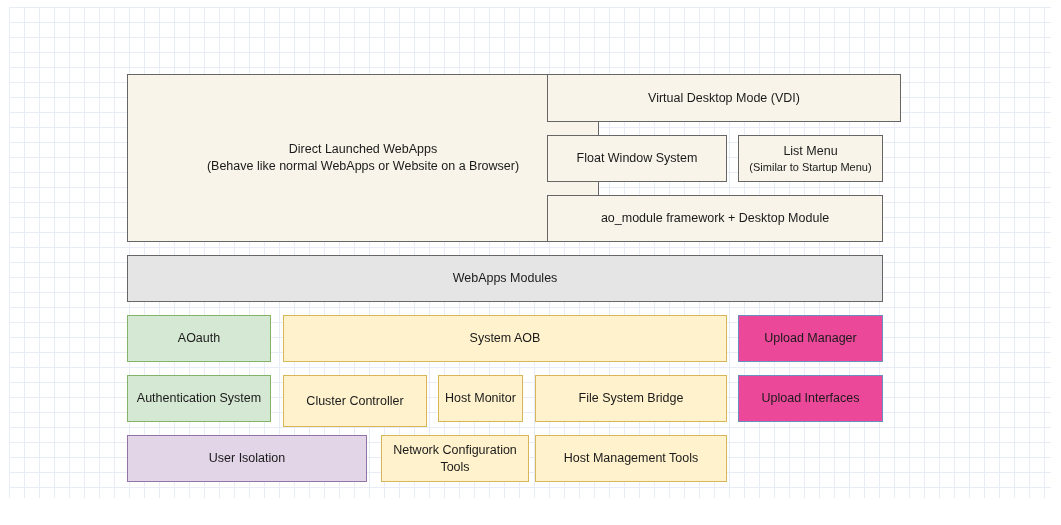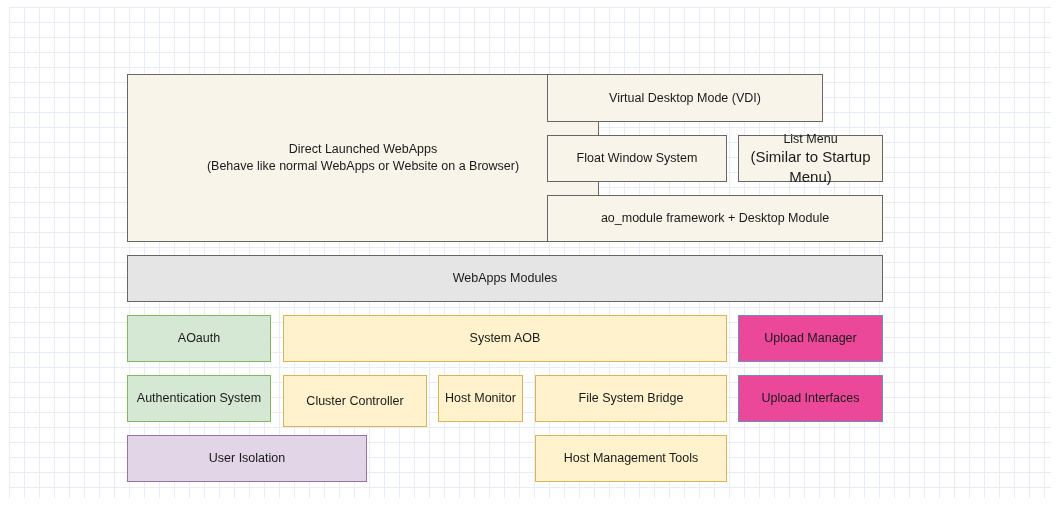--- a/index.html
+++ b/index.html
@@ -44,36 +44,36 @@
     white-space: pre-line;
     padding: 2px 6px;
   }
   .c-cream  { background: #f8f4e9; border-color: #666666; }
   .c-gray   { background: #e5e5e5; border-color: #666666; }
   .c-green  { background: #d5e8d4; border-color: #82b366; }
   .c-yellow { background: #fff2cc; border-color: #d6b656; }
   .c-blue   { background: #ec4899; border-color: #6c8ebf; }
   .c-purple { background: #e1d5e7; border-color: #9673a6; }
   .sub-label {
-    font-size: 15px;
+    font-size: 11px;
     line-height: 1.3;
     color: #1a1a1a;
   }
 </style>
 </head>
 <body>
 
 <div class="page">
   <div class="canvas"></div>
 
 
   <div class="box c-cream" style="left:127px; top:74px; width:472px; height:168px;">Direct Launched WebApps
 (Behave like normal WebApps or Website on a Browser)</div>
 
-  <div class="box c-cream" style="left:547px; top:74px; width:276px; height:48px;">Virtual Desktop Mode (VDI)</div>
+  <div class="box c-cream" style="left:547px; top:74px; width:354px; height:48px;">Virtual Desktop Mode (VDI)</div>
 
   <div class="box c-cream" style="left:547px; top:135px; width:180px; height:47px;">Float Window System</div>
 
   <div class="box c-cream" style="left:738px; top:135px; width:145px; height:47px;">
     <span>List Menu</span>
     <span class="sub-label">(Similar to Startup Menu)</span>
   </div>
 
   <div class="box c-cream" style="left:547px; top:195px; width:336px; height:47px;">ao_module framework + Desktop Module</div>
 
@@ -90,15 +90,16 @@
   <div class="box c-yellow" style="left:283px; top:375px; width:144px; height:52px;">Cluster Controller</div>
 
   <div class="box c-yellow" style="left:438px; top:375px; width:85px; height:47px;">Host Monitor</div>
 
   <div class="box c-yellow" style="left:535px; top:375px; width:192px; height:47px;">File System Bridge</div>
 
   <div class="box c-blue" style="left:738px; top:375px; width:145px; height:47px;">Upload Interfaces</div>
 
   <div class="box c-purple" style="left:127px; top:435px; width:240px; height:47px;">User Isolation</div>
 
+  <div class="box c-yellow" style="left:381px; top:435px; width:148px; height:47px;">Network Configuration Tools</div>
 
   <div class="box c-yellow" style="left:535px; top:435px; width:192px; height:47px;">Host Management Tools</div>
 </div>
 
 </body></html>

